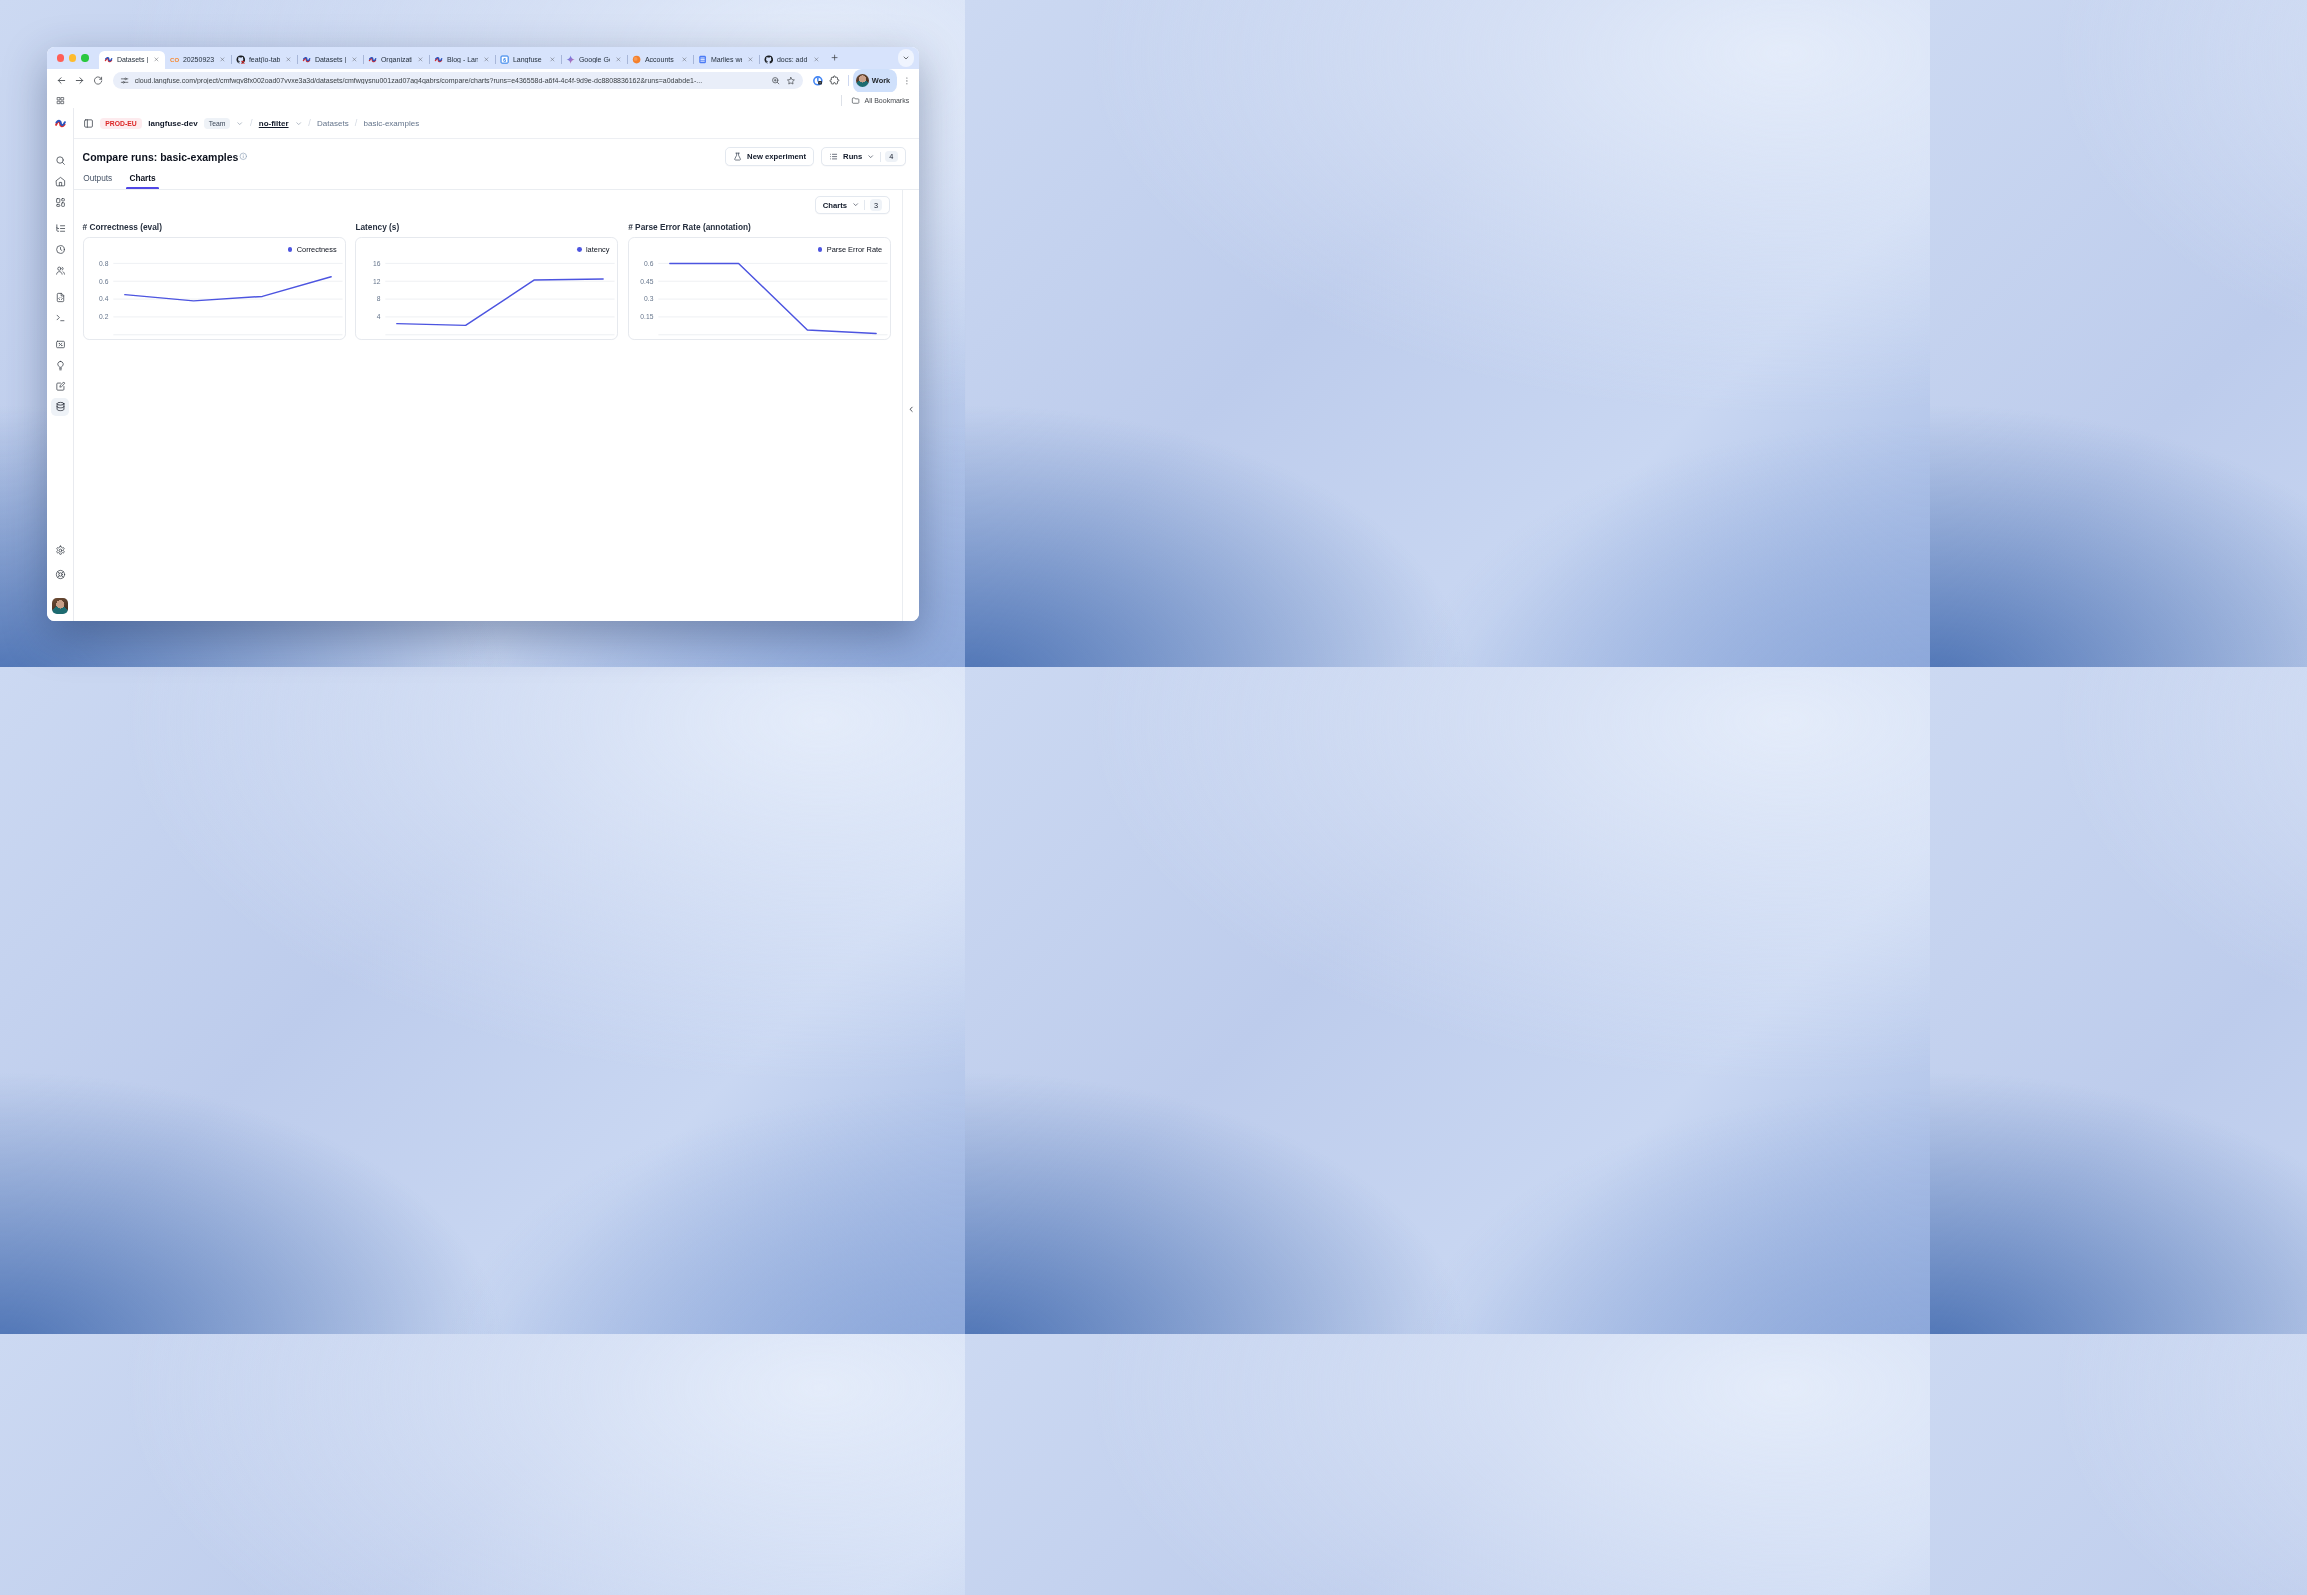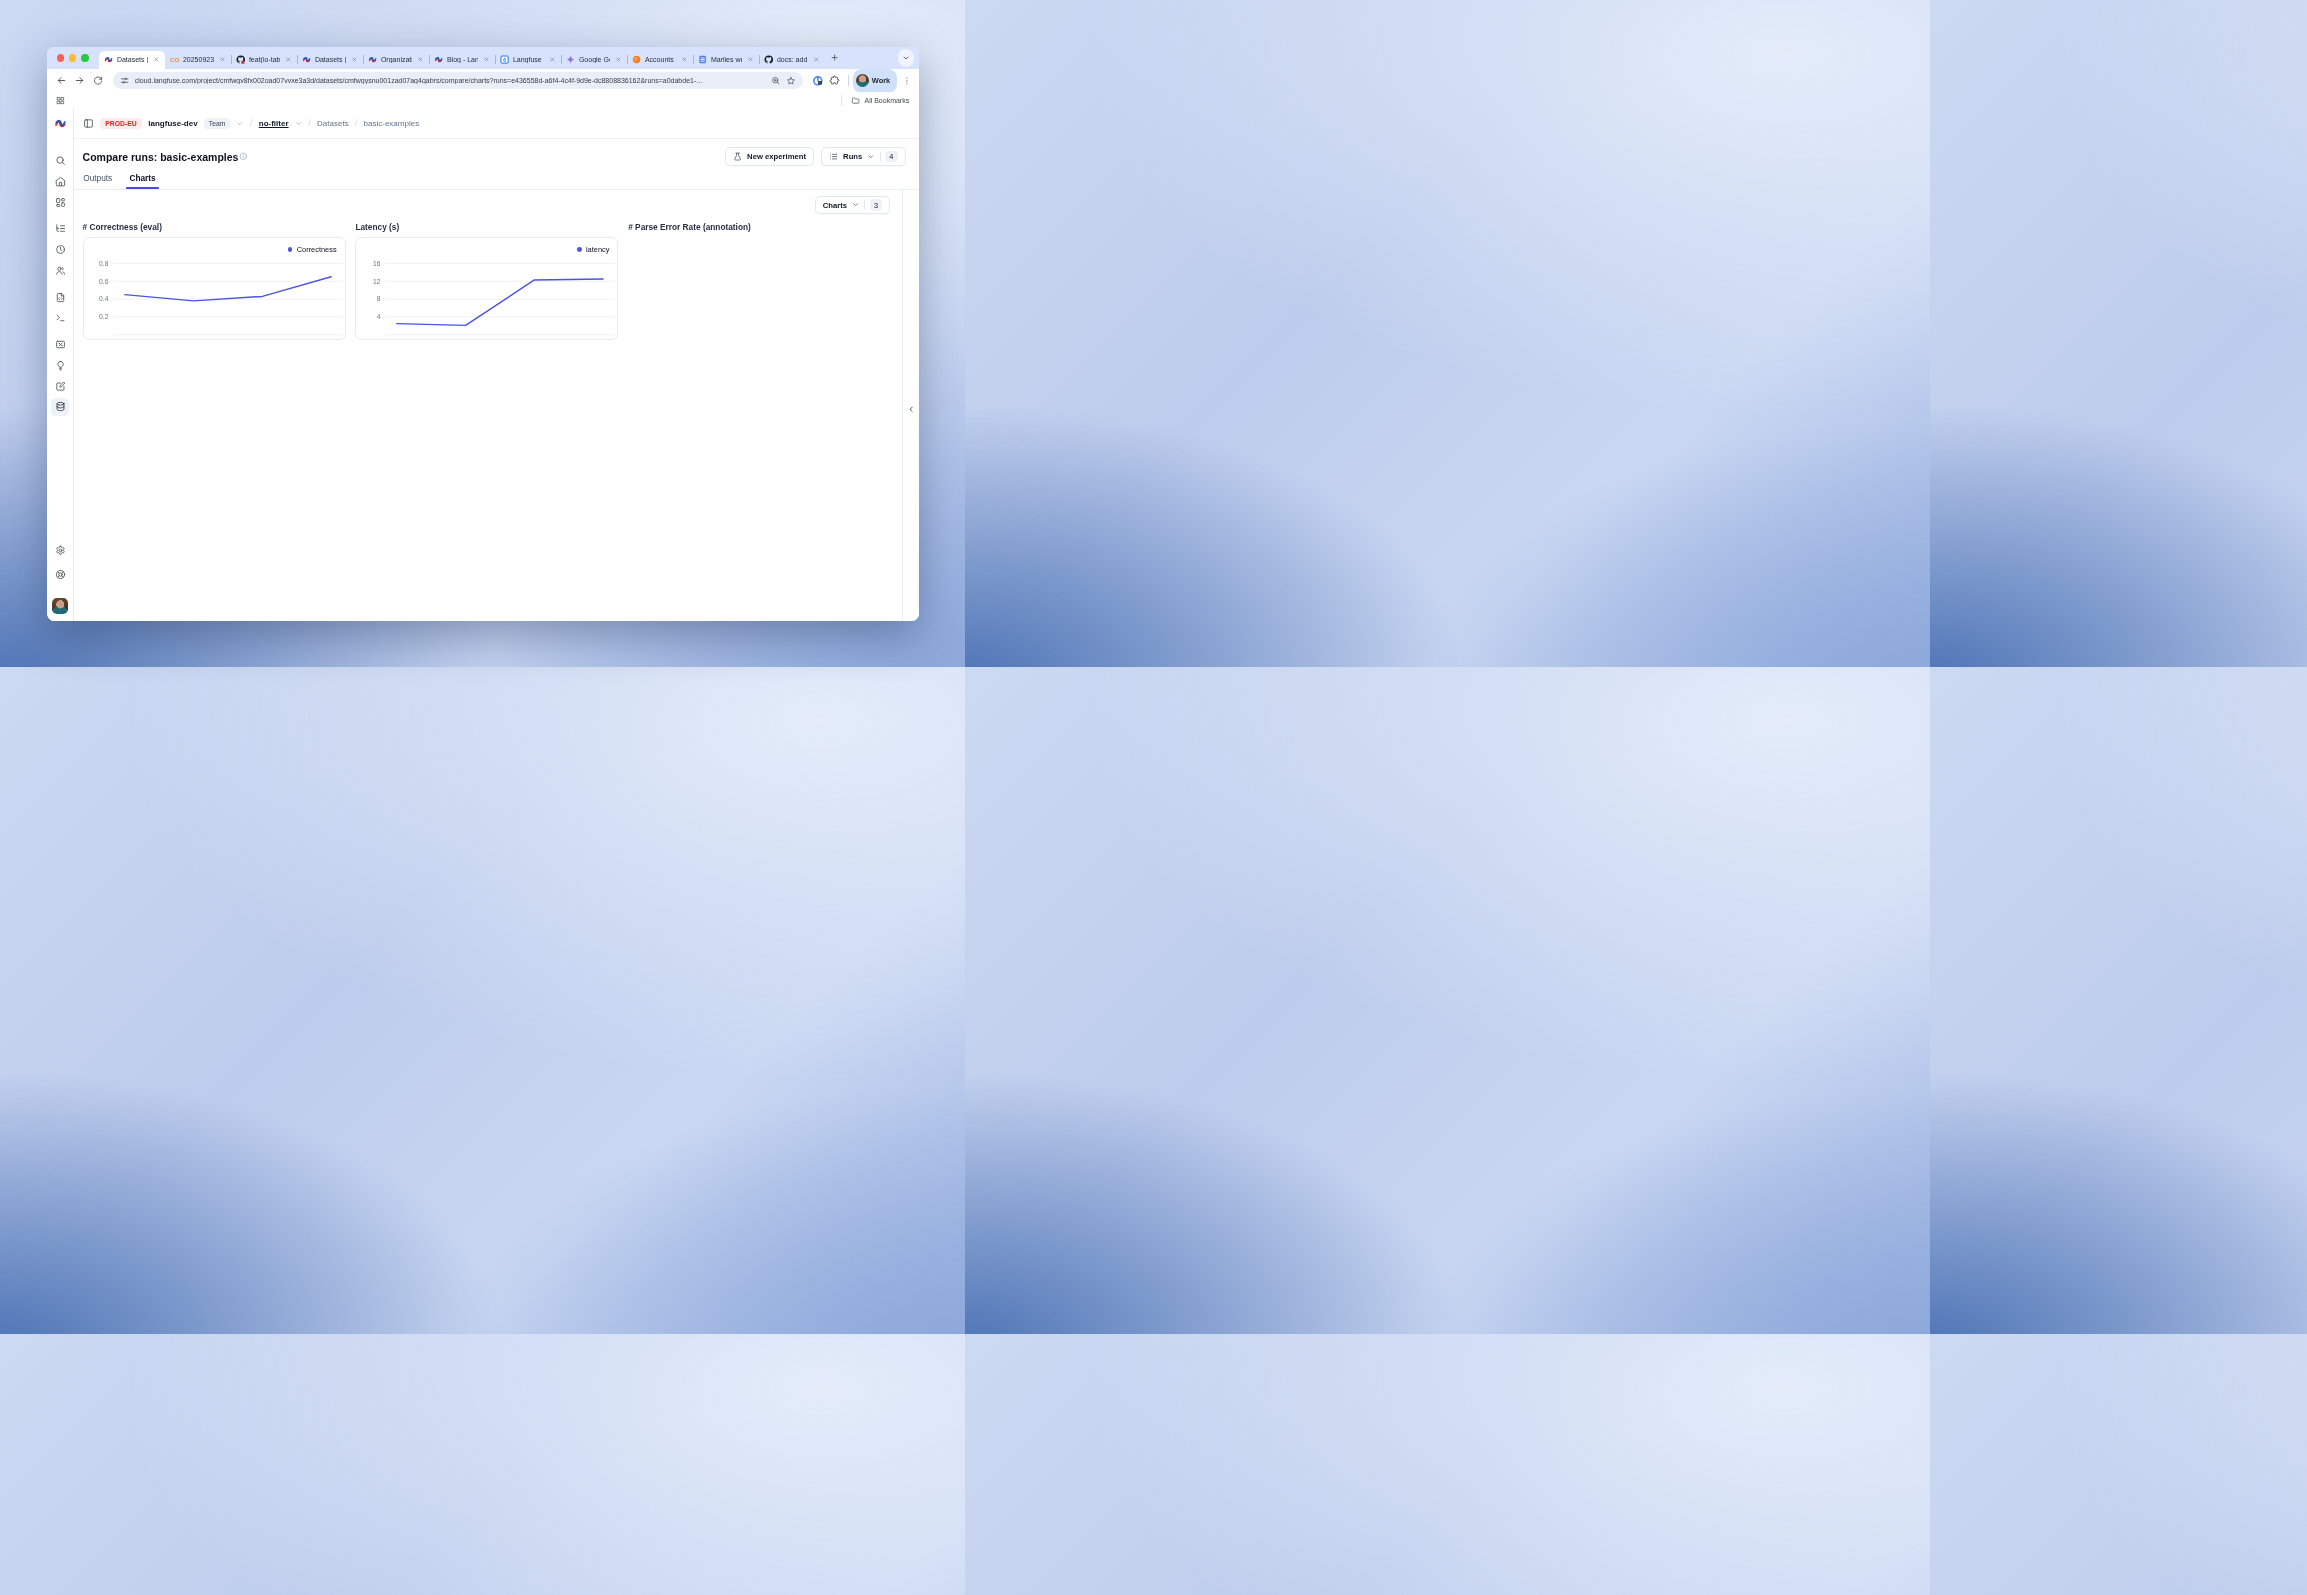--- a/index.html
+++ b/index.html
@@ -653,20 +653,38 @@
                   <polyline points="66.8,141.6 179.3,144.5 291.8,69.3 404.3,67.8" fill="none" stroke="#4c54e0" stroke-width="2.4" stroke-linejoin="round" stroke-linecap="round"></polyline>
                 </svg>
                 <div class="legend">
                   <span class="dot"></span>
                   <span>latency</span>
                 </div>
               </div>
             </div>
             <div class="chart-block">
               <div class="chart-title"># Parse Error Rate (annotation)</div>
+              <div class="chart-card">
+                <svg class="plot" viewBox="0 0 427 167" preserveAspectRatio="none">
+                  <line x1="48" y1="160" x2="423" y2="160" stroke="#e3e6eb" stroke-width="1"></line>
+                  <line x1="48" y1="130.5" x2="423" y2="130.5" stroke="#e3e6eb" stroke-width="1"></line>
+                  <text x="40" y="134.3" text-anchor="end" font-size="11" fill="#64748b" font-family="Liberation Sans, sans-serif">0.15</text>
+                  <line x1="48" y1="101.0" x2="423" y2="101.0" stroke="#e3e6eb" stroke-width="1"></line>
+                  <text x="40" y="104.8" text-anchor="end" font-size="11" fill="#64748b" font-family="Liberation Sans, sans-serif">0.3</text>
+                  <line x1="48" y1="71.5" x2="423" y2="71.5" stroke="#e3e6eb" stroke-width="1"></line>
+                  <text x="40" y="75.3" text-anchor="end" font-size="11" fill="#64748b" font-family="Liberation Sans, sans-serif">0.45</text>
+                  <line x1="48" y1="42.0" x2="423" y2="42.0" stroke="#e3e6eb" stroke-width="1"></line>
+                  <text x="40" y="45.8" text-anchor="end" font-size="11" fill="#64748b" font-family="Liberation Sans, sans-serif">0.6</text>
+                  <polyline points="66.8,42.0 179.3,42.0 291.8,152.1 404.3,158.0" fill="none" stroke="#4c54e0" stroke-width="2.4" stroke-linejoin="round" stroke-linecap="round"></polyline>
+                </svg>
+                <div class="legend">
+                  <span class="dot"></span>
+                  <span>Parse Error Rate</span>
+                </div>
+              </div>
             </div>
           </div>
       </div>
 
     </div>
   </div>
 </div>
 
 
 </body></html>

